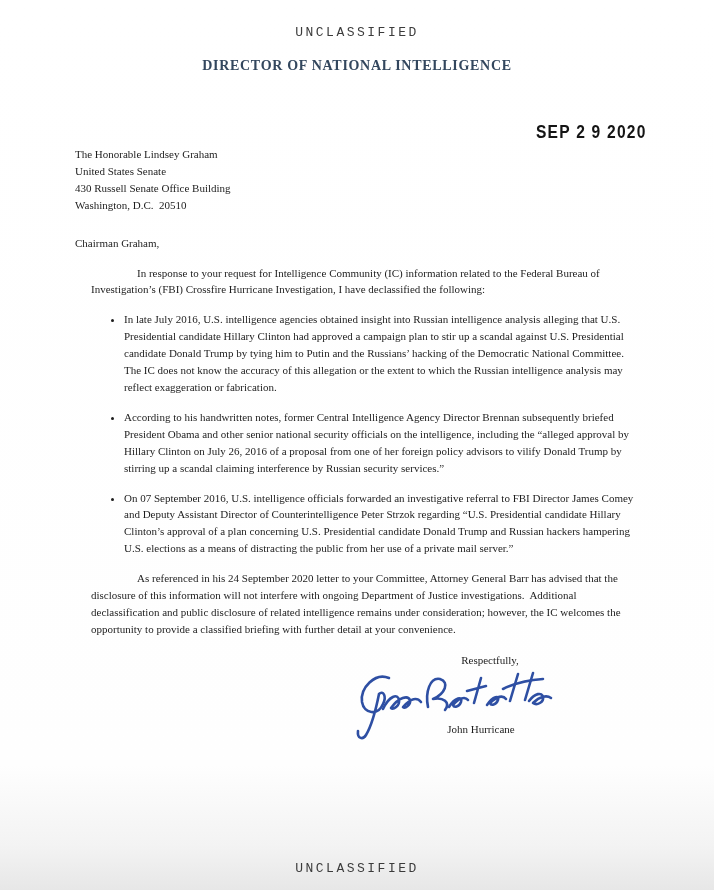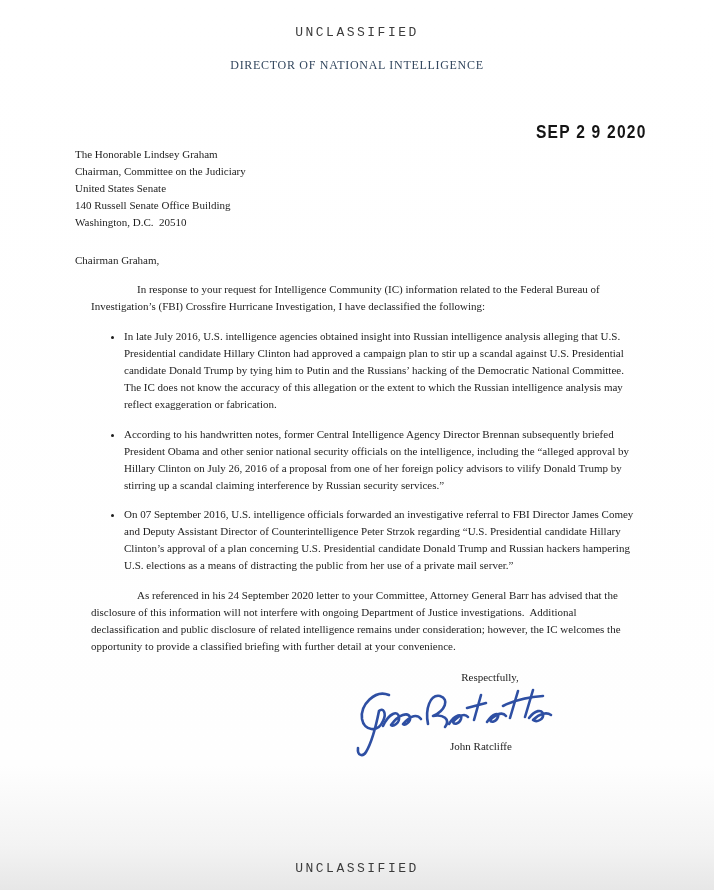--- a/index.html
+++ b/index.html
@@ -27,22 +27,22 @@
   .classification.top { top: 25px; }
   .classification.bottom { top: 861px; }
 
   .letterhead {
     position: absolute;
     top: 58px; left: 0; right: 0;
     text-align: center;
     color: #33475e;
   }
   .letterhead .org {
-    font-size: 12px;
-    font-weight: normal;
+    font-size: 14px;
+    font-weight: bold;
     letter-spacing: 0.7px;
   }
   .letterhead .loc {
     margin-top: 2px;
     font-size: 12.5px;
     font-weight: bold;
     letter-spacing: 0.4px;
   }
 
   .datestamp {
@@ -110,23 +110,22 @@
   <div class="letterhead">
     <div class="org">DIRECTOR OF NATIONAL INTELLIGENCE</div>
   </div>
 
   <div class="datestamp">SEP 2 9 2020</div>
 
   <div class="content">
 
     <div class="address">
       <div class="addr-line">The Honorable Lindsey Graham</div>
-      <div class="addr-line">Chairman, Committee on the Judiciary</div>
       <div class="addr-line">United States Senate</div>
-      <div class="addr-line">140 Russell Senate Office Building</div>
+      <div class="addr-line">430 Russell Senate Office Building</div>
       <div class="addr-line">Washington, D.C.  20510</div>
     </div>
 
     <div class="salutation">Chairman Graham,</div>
 
     <p class="para">In response to your request for Intelligence Community (IC) information related to the Federal Bureau of Investigation’s (FBI) Crossfire Hurricane Investigation, I have declassified the following:</p>
 
     <ul class="points">
       <li>In late July 2016, U.S. intelligence agencies obtained insight into Russian intelligence analysis alleging that U.S. Presidential candidate Hillary Clinton had approved a campaign plan to stir up a scandal against U.S. Presidential candidate Donald Trump by tying him to Putin and the Russians’ hacking of the Democratic National Committee.  The IC does not know the accuracy of this allegation or the extent to which the Russian intelligence analysis may reflect exaggeration or fabrication.</li>
       <li>According to his handwritten notes, former Central Intelligence Agency Director Brennan subsequently briefed President Obama and other senior national security officials on the intelligence, including the “alleged approval by Hillary Clinton on July 26, 2016 of a proposal from one of her foreign policy advisors to vilify Donald Trump by stirring up a scandal claiming interference by Russian security services.”</li>
@@ -145,20 +144,20 @@
           <path d="M75 38 C72 23 77 8 87 10 C97 13 92 25 80 30 C90 28 98 33 92 41"></path>
           <path d="M96 38 C102 28 110 27 108 33 C106 38 101 39 100 36 C106 29 112 27 115 31"></path>
           <path d="M121 34 L128 9 M114 22 L133 17"></path>
           <path d="M134 36 C140 27 147 26 145 31 C143 36 138 37 137 34 C144 27 150 26 153 30"></path>
           <path d="M157 32 L165 5 M172 31 L180 4"></path>
           <path d="M150 20 C162 14 176 11 190 10"></path>
           <path d="M176 32 C182 24 189 23 190 28 C191 33 184 37 180 34 C187 27 194 26 198 29"></path>
         </g>
       </svg>
 
-      <div class="typed-name">John Ratcliffe</div>
+      <div class="typed-name">John Hurricane</div>
     </div>
 
   </div>
 
   <div class="classification bottom">UNCLASSIFIED</div>
 
 </div>
 
 </body></html>

